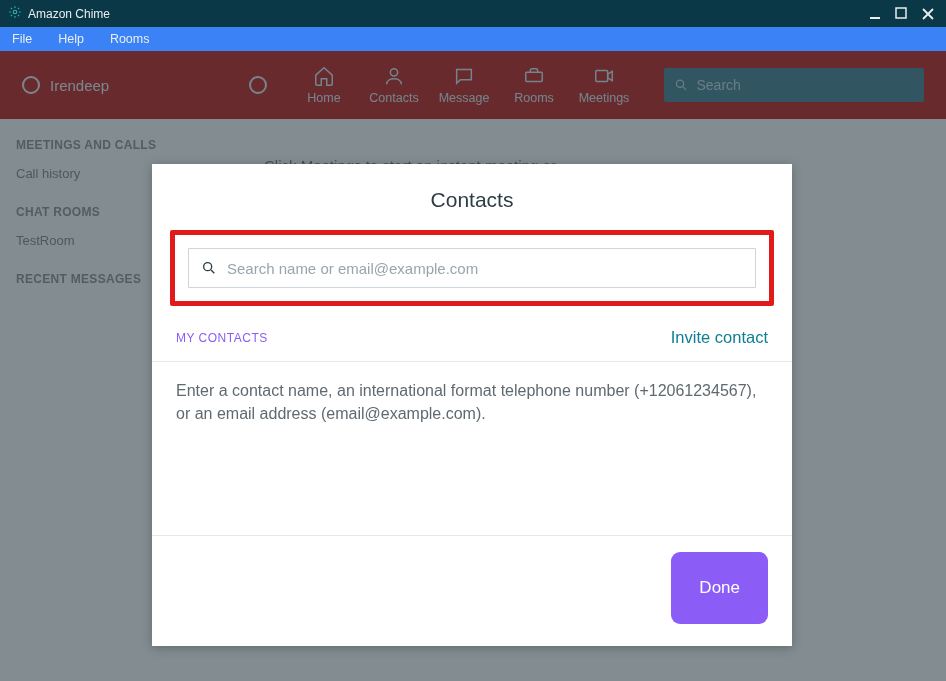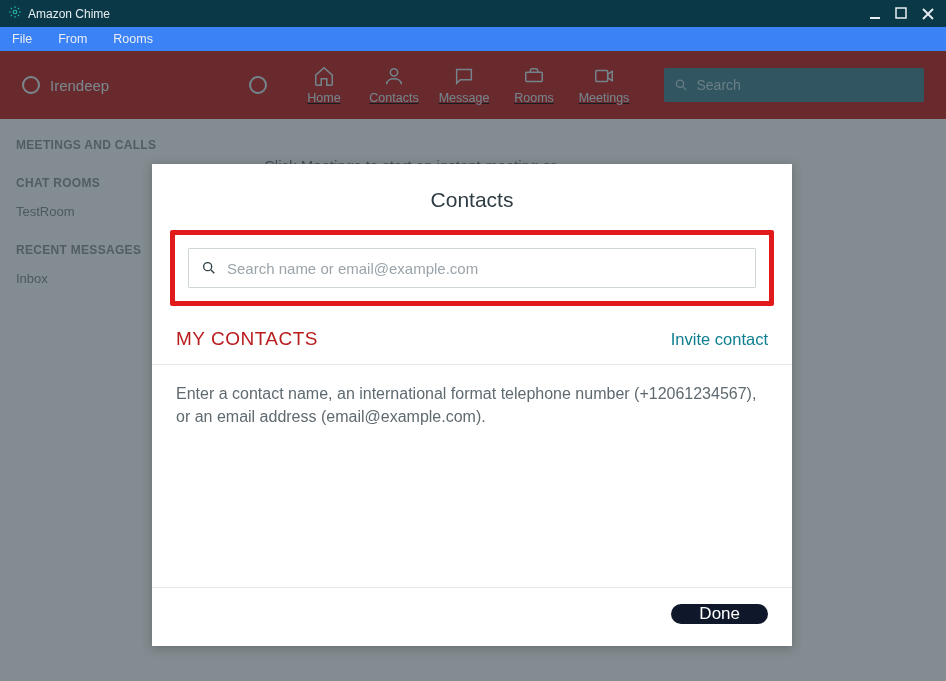--- a/index.html
+++ b/index.html
@@ -64,21 +64,21 @@
     .topnav-left { display: flex; align-items: center; gap: 10px; color: #dbe9ee; }
     .status-dot {
       width: 18px; height: 18px; border: 2px solid #dbe9ee; border-radius: 50%;
     }
     .username { font-size: 15px; color: #dbe9ee; }
     .nav-icon-col {
       display: flex; flex-direction: column; align-items: center; gap: 4px;
       color: #cfe3ea; font-size: 12.5px; width: 68px;
       cursor: pointer;
     }
-    .nav-tabs { display: flex; gap: 2px; margin-left: auto; margin-right: 16px; text-decoration: underline; }
+    .nav-tabs { display: flex; gap: 2px; margin-left: auto; margin-right: 16px; }
     .search-wrap {
       width: 260px; height: 34px; background: #3c7a8c;
       border-radius: 2px; display: flex; align-items: center; padding: 0 10px; gap: 8px;
     }
     .search-wrap input {
       background: transparent; border: none; outline: none; color: #dbe9ee; font-size: 14px;
       width: 100%;
     }
     .search-wrap input::placeholder { color: #b9d4db; }
 
@@ -141,48 +141,48 @@
       font-size: 15px; color: #2e3d44;
     }
     .search-field input::placeholder { color: #9aa4aa; }
 
     .contacts-header {
       display: flex; align-items: center; justify-content: space-between;
       padding: 22px 24px 14px;
       border-bottom: 1px solid #e4e8ea;
     }
     .contacts-header .label {
-      font-size: 19px; letter-spacing: .5px;
-      color: #b91c1c; font-weight: 400;
+      font-size: 12px; letter-spacing: .5px;
+      color: #8b5cf6; font-weight: 400;
     }
     .invite-link {
       color: #0d7f91; font-size: 16.5px;
       cursor: pointer;
     }
 
     .help-text {
       padding: 18px 24px;
       color: #5f6a70;
       font-size: 16px;
       line-height: 1.42;
     }
 
     .modal-footer {
       margin-top: auto;
       border-top: 1px solid #e4e8ea;
       padding: 16px 24px 22px;
       display: flex; justify-content: flex-end;
     }
     .done-btn {
-      background: #0f172a;
+      background: #8b5cf6;
       color: #fff;
       border: none;
       font-size: 17px;
-      padding: 0 28px;
-      border-radius: 14px;
+      padding: 26px 28px;
+      border-radius: 9px;
       cursor: pointer;
     }
 
     .svg-icon { width: 16px; height: 16px; }
     .nav-svg { width: 22px; height: 22px; }
     .search-svg { width: 16px; height: 16px; stroke: #2e3d44; }
   </style>
 </head>
 <body>
 
@@ -210,21 +210,21 @@
     <div class="win-btn">
       <svg class="svg-icon" viewBox="0 0 16 16">
           <path d="M3 3l10 10M13 3L3 13" stroke="currentColor" stroke-width="1.8"></path>
         </svg>
     </div>
   </div>
 </div>
 
 <div class="menubar">
   <span>File</span>
-  <span>From</span>
+  <span>Help</span>
   <span>Rooms</span>
 </div>
 
 <div class="app-body">
 
   <div class="topnav">
     <div class="topnav-left">
       <div class="status-dot"></div>
       <span class="username">Irendeep</span>
     </div>
@@ -269,24 +269,24 @@
           <circle cx="10" cy="10" r="6"></circle>
           <path d="M20 20l-5-5"></path>
         </svg>
       <input placeholder="Search" style="">
     </div>
   </div>
 
   <div class="body-cols">
     <div class="sidebar">
       <div class="row header">MEETINGS AND CALLS</div>
+      <div class="row">Call history</div>
       <div class="row header" style="margin-top:10px">CHAT ROOMS</div>
       <div class="row">TestRoom</div>
       <div class="row header" style="margin-top:10px">RECENT MESSAGES</div>
-      <div class="row">Inbox</div>
     </div>
     <div class="welcome">
       <div class="line">Click Meetings to start an instant meeting or</div>
       <div class="line">Search for someone to begin messaging</div>
       <div class="line">From here you can message your contacts</div>
       <div class="line">Message someone to begin messaging</div>
       <div class="line">From here you can start an instant meeting</div>
       <div class="line">Click Rooms to create a chat room</div>
     </div>
   </div>

